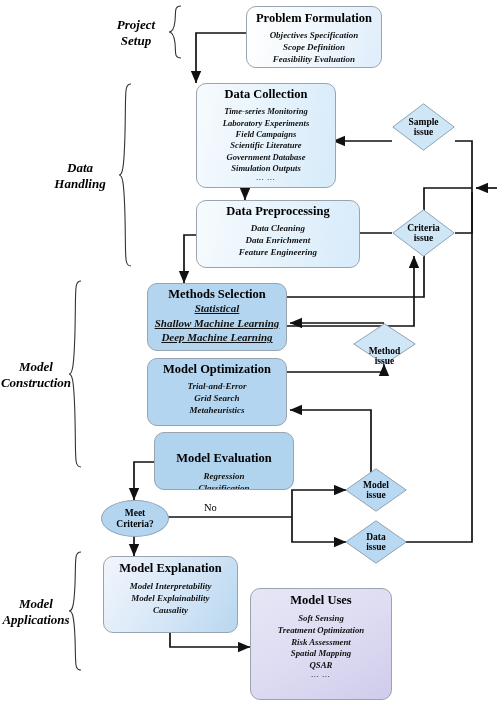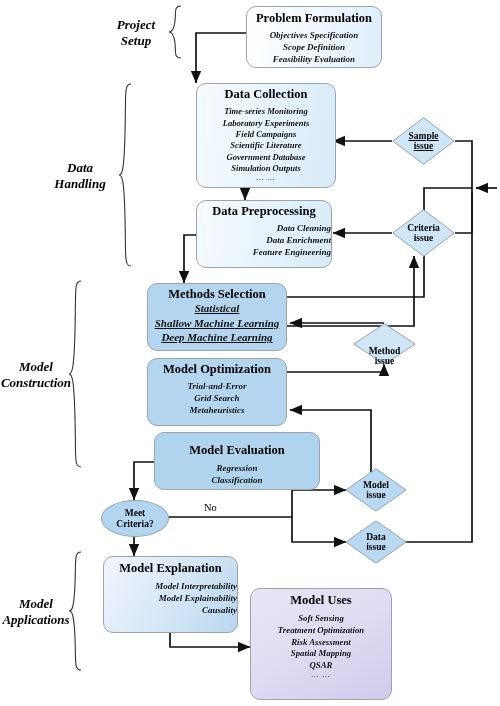--- a/index.html
+++ b/index.html
@@ -204,23 +204,23 @@
       <div>Time-series Monitoring</div>
       <div>Laboratory Experiments</div>
       <div>Field Campaigns</div>
       <div>Scientific Literature</div>
       <div>Government Database</div>
       <div>Simulation Outputs</div>
       <div style="font-size:7px; letter-spacing:1px;">... ...</div>
     </div>
   </div>
 
-  <div class="node fill-light" style="left:196px; top:200px; width:136px; height:68px; padding-top:3px;">
+  <div class="node fill-light" style="left:196px; top:200px; width:164px; height:68px; padding-top:3px;">
     <div class="title" style="font-size:12.5px;">Data Preprocessing</div>
-    <div class="items" style="font-size:9px; margin-top:5px;text-align:right;">
+    <div class="items" style="font-size:9px; margin-top:5px;">
       <div>Data Cleaning</div>
       <div>Data Enrichment</div>
       <div>Feature Engineering</div>
     </div>
   </div>
 
   <div class="node fill-blue" style="left:147px; top:283px; width:140px; height:68px; padding-top:3px;">
     <div class="title" style="font-size:12.5px;">Methods Selection</div>
     <div class="items" style="font-size:11px; margin-top:0;text-decoration:underline;">
       <div>Statistical</div>
@@ -231,50 +231,50 @@
 
   <div class="node fill-blue" style="left:147px; top:358px; width:140px; height:68px; padding-top:3px;">
     <div class="title" style="font-size:12.5px;">Model Optimization</div>
     <div class="items" style="font-size:9px; margin-top:5px;">
       <div>Trial-and-Error</div>
       <div>Grid Search</div>
       <div>Metaheuristics</div>
     </div>
   </div>
 
-  <div class="node fill-blue2" style="left:154px; top:432px; width:166px; height:58px; padding-top:10px;">
+  <div class="node fill-blue2" style="left:154px; top:432px; width:140px; height:58px; padding-top:18px;">
     <div class="title" style="font-size:12.5px;">Model Evaluation</div>
     <div class="items" style="font-size:9px; margin-top:6px;">
       <div>Regression</div>
       <div>Classification</div>
     </div>
   </div>
 
   <div class="node fill-expl" style="left:103px; top:556px; width:135px; height:77px; padding-top:4px;">
     <div class="title" style="font-size:12.5px;">Model Explanation</div>
-    <div class="items" style="font-size:9px; margin-top:6px;text-align:right;">
+    <div class="items" style="font-size:9px; margin-top:6px;">
       <div>Model Interpretability</div>
       <div>Model Explainability</div>
       <div>Causality</div>
     </div>
   </div>
 
   <div class="node fill-uses" style="left:250px; top:588px; width:142px; height:112px; padding-top:4px;">
     <div class="title" style="font-size:12.5px;">Model Uses</div>
     <div class="items" style="font-size:8.8px; margin-top:6px;">
       <div>Soft Sensing</div>
       <div>Treatment Optimization</div>
       <div>Risk Assessment</div>
       <div>Spatial Mapping</div>
       <div>QSAR</div>
       <div style="font-size:7px; letter-spacing:1px;">... ...</div>
     </div>
   </div>
 
-  <div class="diamond" style="left:392px; top:117px; width:63px; height:48px;text-decoration:underline;">
+  <div class="diamond" style="left:392px; top:103px; width:63px; height:48px;">
     <svg class="dshape" viewBox="0 0 63 48" preserveAspectRatio="none">
       <polygon points="31.5,0.8 62.2,24 31.5,47.2 0.8,24" fill="#cfe6f6" stroke="#8fa3b5" stroke-width="1"></polygon>
     </svg>
     <div class="dlabel" style="font-size:9.5px;">
       <div>Sample</div>
       <div>issue</div>
     </div>
   </div>
 
   <div class="diamond" style="left:392px; top:209px; width:63px; height:48px;">

